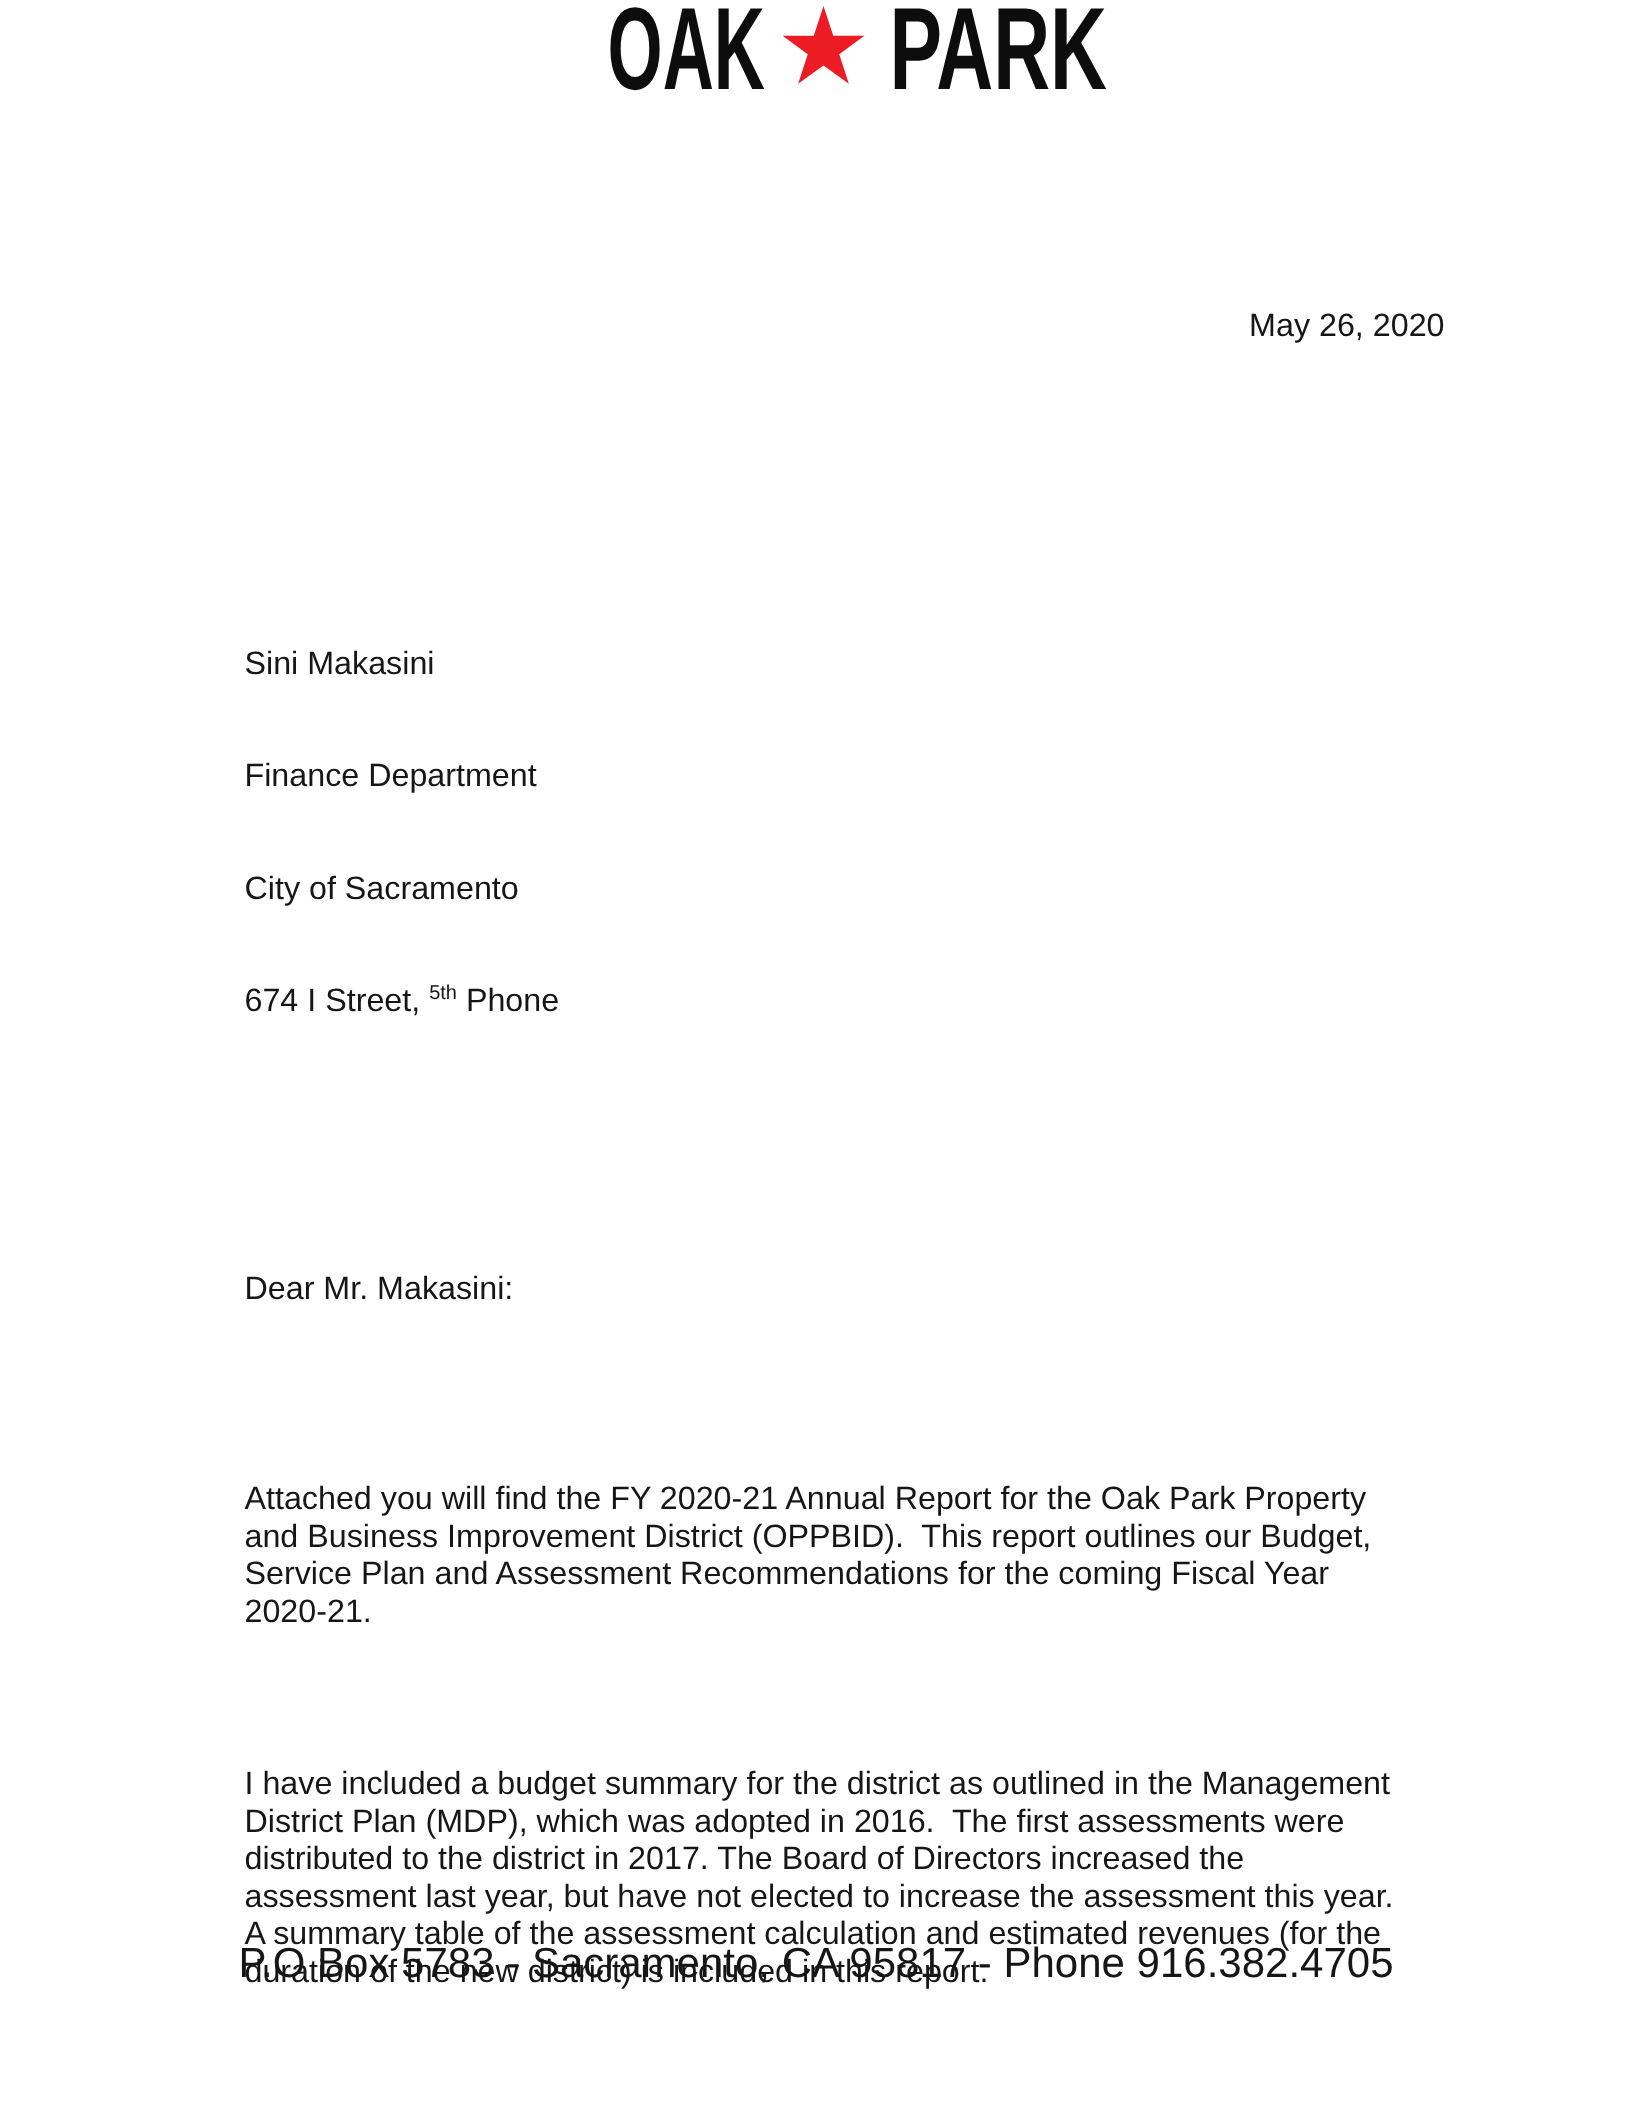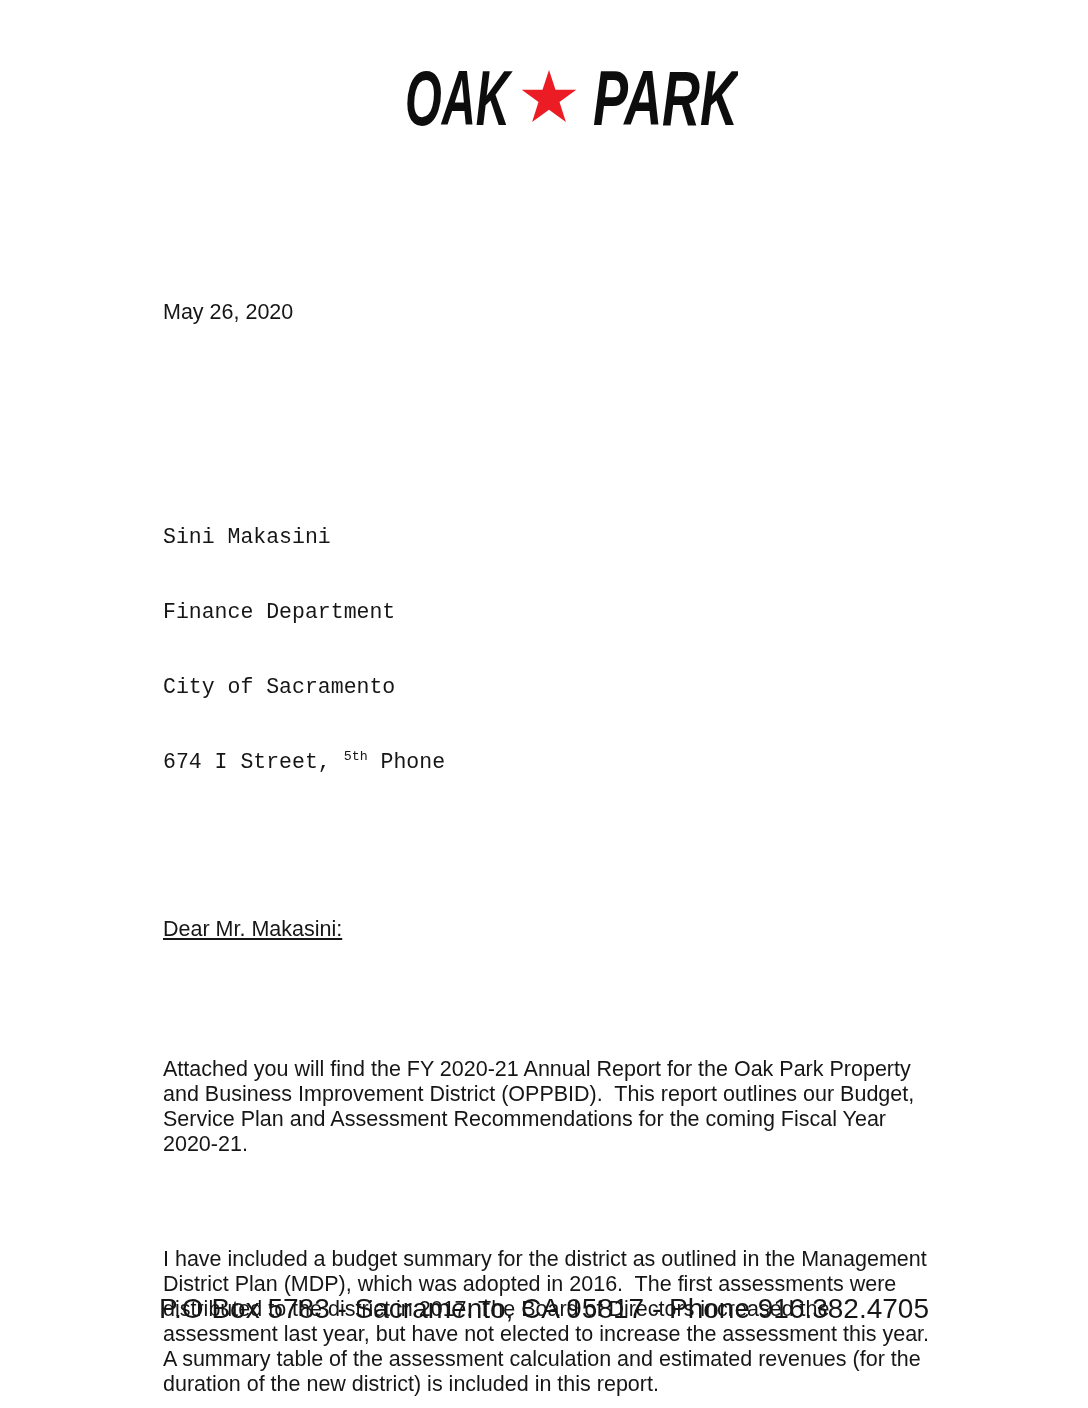--- a/index.html
+++ b/index.html
@@ -7,44 +7,42 @@
     position: relative;
     width: 1088px;
     height: 1408px;
     margin: 0 auto;
     background: #ffffff;
     font-family: "Liberation Sans", sans-serif;
     color: #161616;
     overflow: hidden;
   }
   .letterhead {
-    padding-top: 66px;
     height: 62px;
-    font-style: italic;
   }
   .logo-svg {
     display: block;
     margin-left: 405px;
   }
   .logo-svg text {
     font-family: "Liberation Sans", sans-serif;
     font-weight: bold;
     font-size: 78px;
     fill: #0d0d0d;
   }
   .content {
     margin-left: 163px;
     width: 800px;
     font-size: 21.5px;
     line-height: 25px;
     white-space: pre-wrap;
   }
-  .date-line { margin-top: 97px; }
-  .recipient { margin-top: 75px; font-family: Liberation Mono, monospace; }
-  .salutation { margin-top: 17px; text-decoration: underline; }
+  .date-line { margin-top: 68px; text-align: right; }
+  .recipient { margin-top: 75px; }
+  .salutation { margin-top: 42px; }
   .para { margin: 40px 0 0 0; }
   sup.floor-sup { font-size: 0.62em; vertical-align: super; line-height: 0; text-align: right; }
   .footer-line {
     position: absolute;
     left: 0; right: 0;
     top: 1293px;
     text-align: center;
     font-size: 28px;
     color: #161616;
     white-space: pre-wrap;

